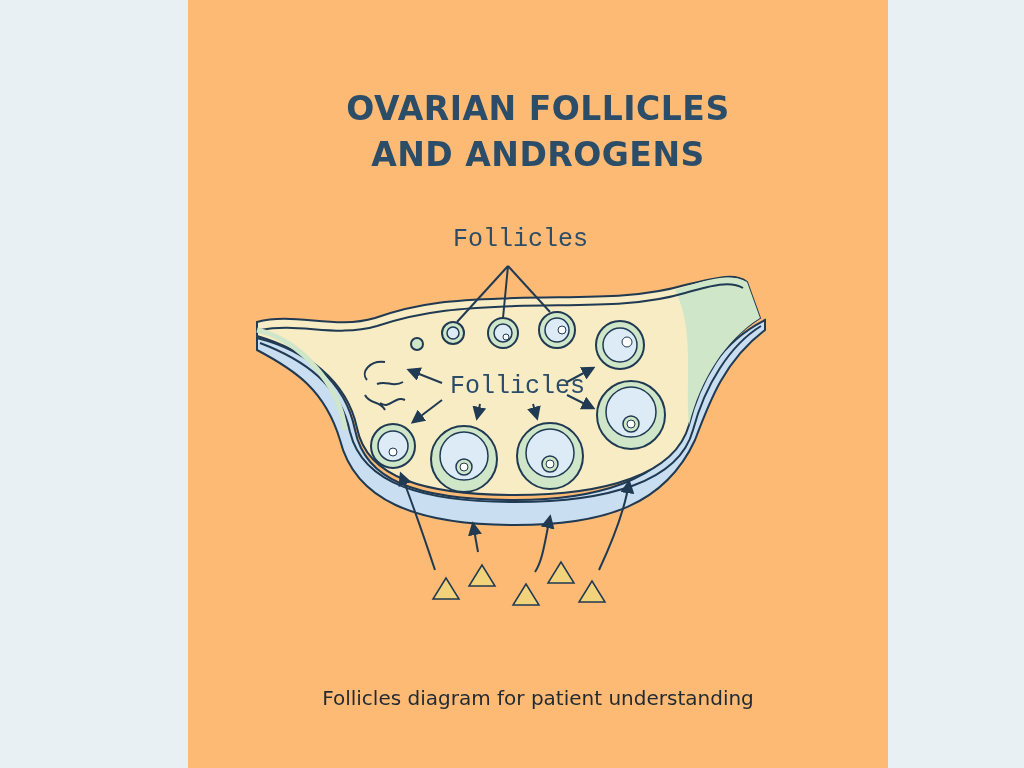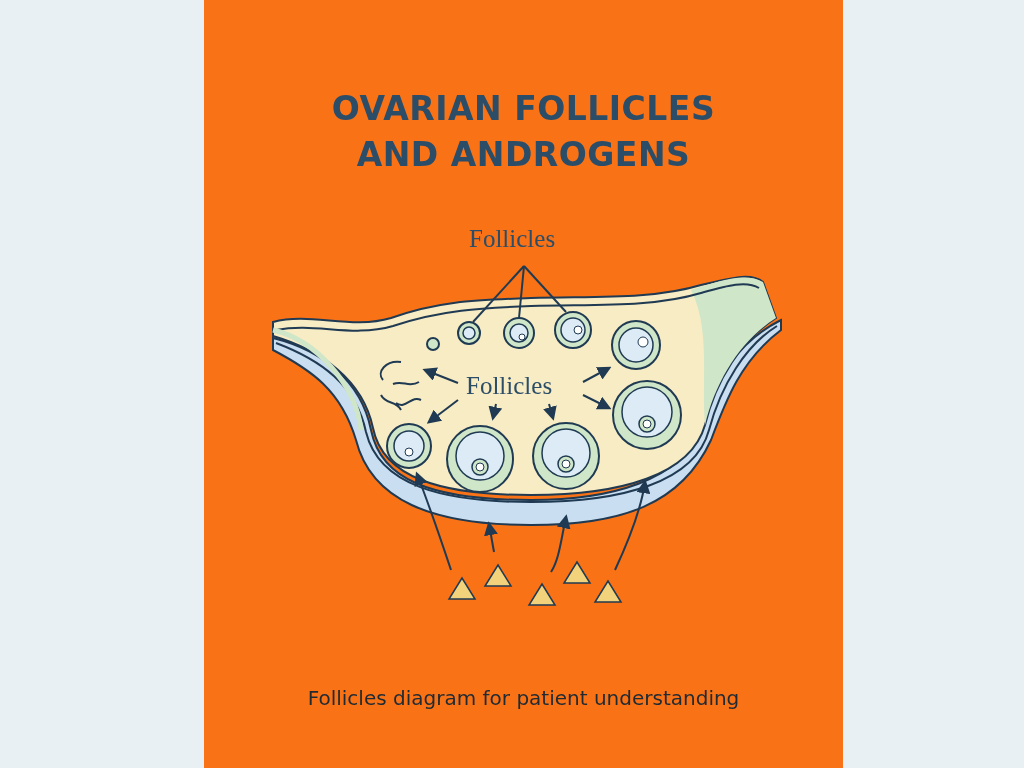--- a/index.html
+++ b/index.html
@@ -3,32 +3,32 @@
 <meta charset="utf-8">
 <style>
   html, body { margin: 0; padding: 0; }
   body {
     width: 1024px; height: 768px; overflow: hidden;
     background: #e8f0f4;
     position: relative;
     font-family: "Liberation Sans", sans-serif;
   }
   .card {
-    position: absolute; left: 204px; top: 0; width: 639px; height: 768px;
-    background: #f97316;
+    position: absolute; left: 188px; top: 0; width: 700px; height: 768px;
+    background: #fdba74;
   }
   .title {
     position: absolute; left: 0; top: 86px; width: 100%;
     text-align: center; color: #2c4d68;
     font-family: "DejaVu Sans", sans-serif; font-weight: bold;
     font-size: 33px; line-height: 46px; letter-spacing: 0.5px;
   }
   .title span { display: block; }
   .diagram { position: absolute; left: 0; top: 0; }
-  .lbl { position: absolute; color: #2c4d68; font-family: Liberation Serif, serif; white-space: nowrap; }
+  .lbl { position: absolute; color: #2c4d68; font-family: Liberation Mono, monospace; white-space: nowrap; }
   .lbl-top { left: 265px; top: 225px; font-size: 25px; }
   .lbl-mid { left: 262px; top: 372px; font-size: 25px; }
   .lbl-andro { left: 236px; top: 618px; font-size: 25px; letter-spacing: 0.5px; }
   .caption {
     position: absolute; left: 0; top: 686px; width: 100%; text-align: center;
     font-size: 20px; color: #1f2a33; font-family: "DejaVu Sans", sans-serif;
   }
 </style>
 </head>
 <body>

